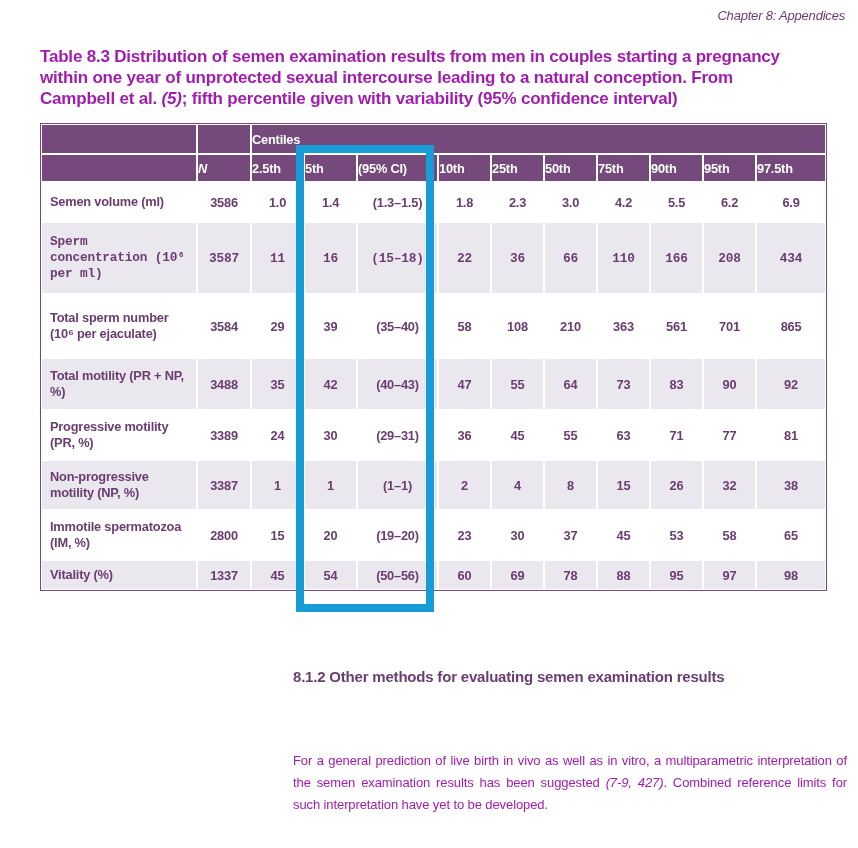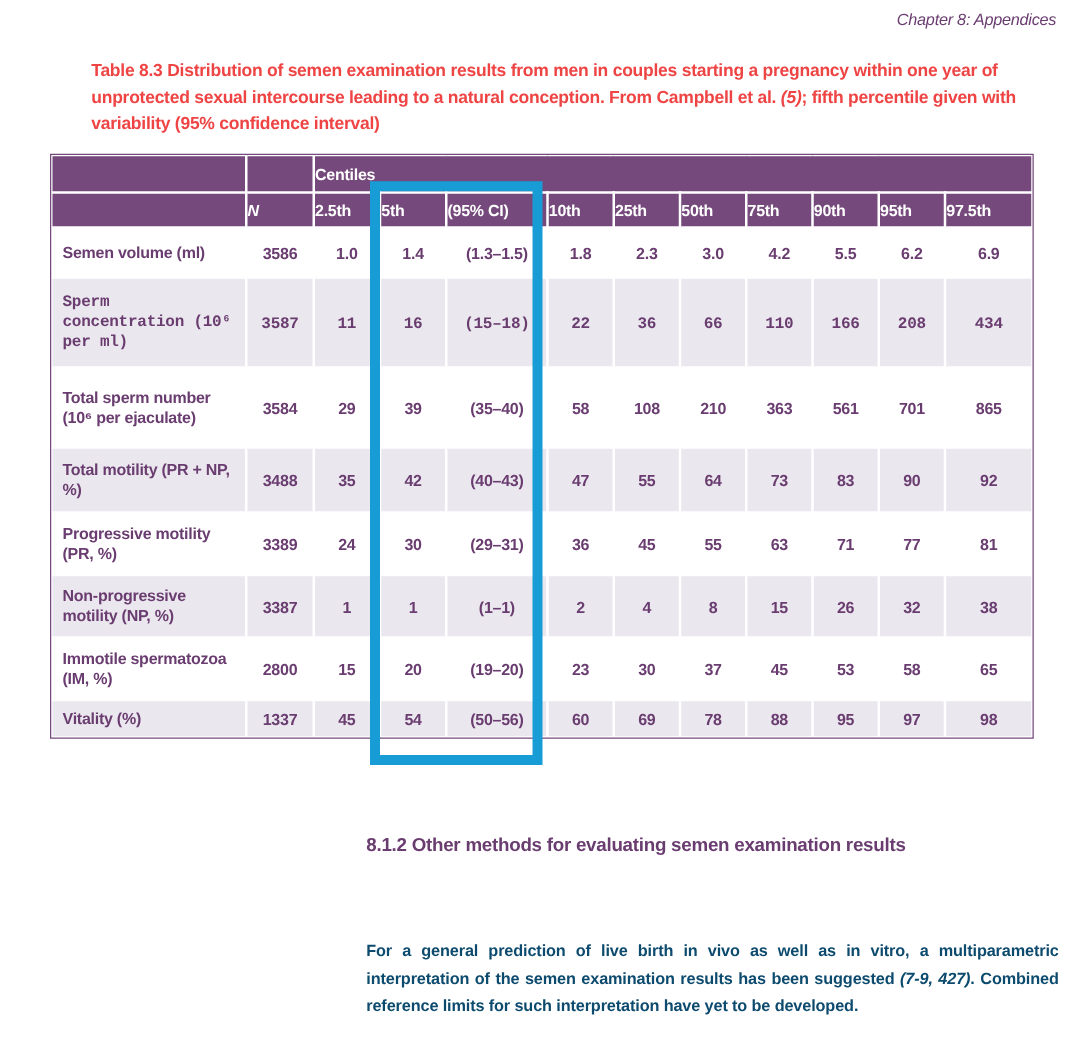--- a/index.html
+++ b/index.html
@@ -6,23 +6,22 @@
   body{
     width:858px;height:848px;position:relative;background:#ffffff;
     font-family:"Liberation Sans",sans-serif;overflow:hidden;
   }
   .chapter-header{
     position:absolute;top:8px;right:13px;font-style:italic;
     color:#6A3D70;font-size:13px;letter-spacing:-0.2px;
   }
   .caption{
     position:absolute;left:40px;top:46px;width:762px;
-    color:#ef4444;font-weight:bold;font-size:14px;line-height:21px;
+    color:#a21caf;font-weight:bold;font-size:17px;line-height:21px;
     letter-spacing:-0.2px;
-    margin-left:33px;
   }
   .caption i{font-weight:bold;}
   table.results{
     position:absolute;left:40px;top:123px;width:785px;
     border-collapse:collapse;table-layout:fixed;
     outline:1px solid #75497C;outline-offset:-1px;
   }
   table.results th,table.results td{
     border:2px solid #ffffff;padding:0;margin:0;
     font-size:12.8px;letter-spacing:-0.2px;
@@ -59,23 +58,22 @@
     margin:0;color:#6A3D70;font-size:15px;font-weight:bold;
     letter-spacing:-0.2px;
   }
   .section h3{
     margin:0;color:#6A3D70;font-size:14.5px;font-weight:500;
     font-style:italic;letter-spacing:-0.2px;
   }
   .sub1{position:absolute;top:58px;left:0;}
   .section p{
     position:absolute;top:82px;left:0;margin:0;width:554px;
-    color:#0c4a6e;font-size:13px;line-height:22px;text-align:justify;
+    color:#a21caf;font-size:13px;line-height:22px;text-align:justify;
     letter-spacing:-0.1px;
-    font-weight:bold;
   }
   .sub2{position:absolute;top:190px;left:0;}
 </style>
 </head>
 <body>
 
 <div>
 
   <div class="chapter-header">Chapter 8: Appendices</div>
 

